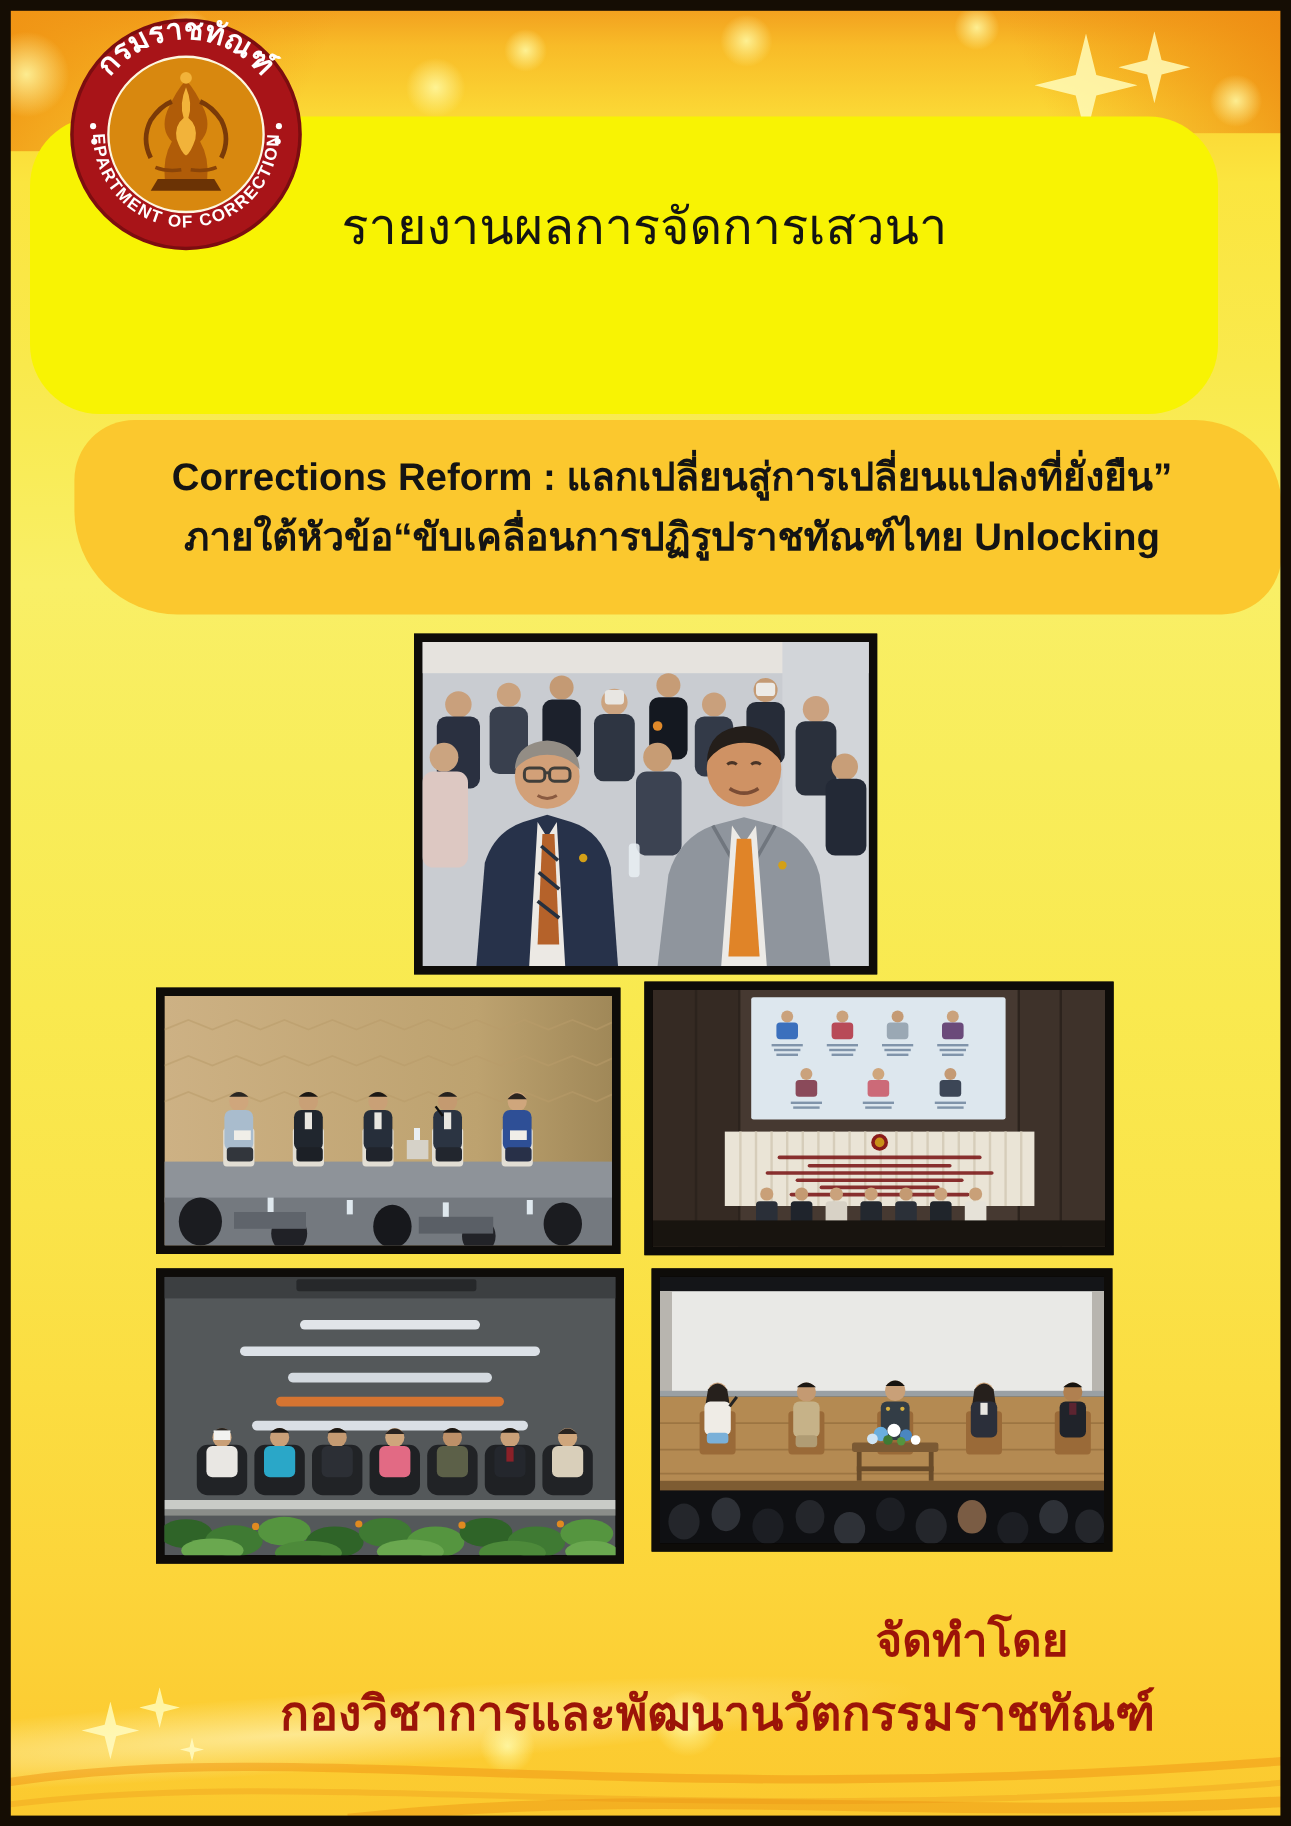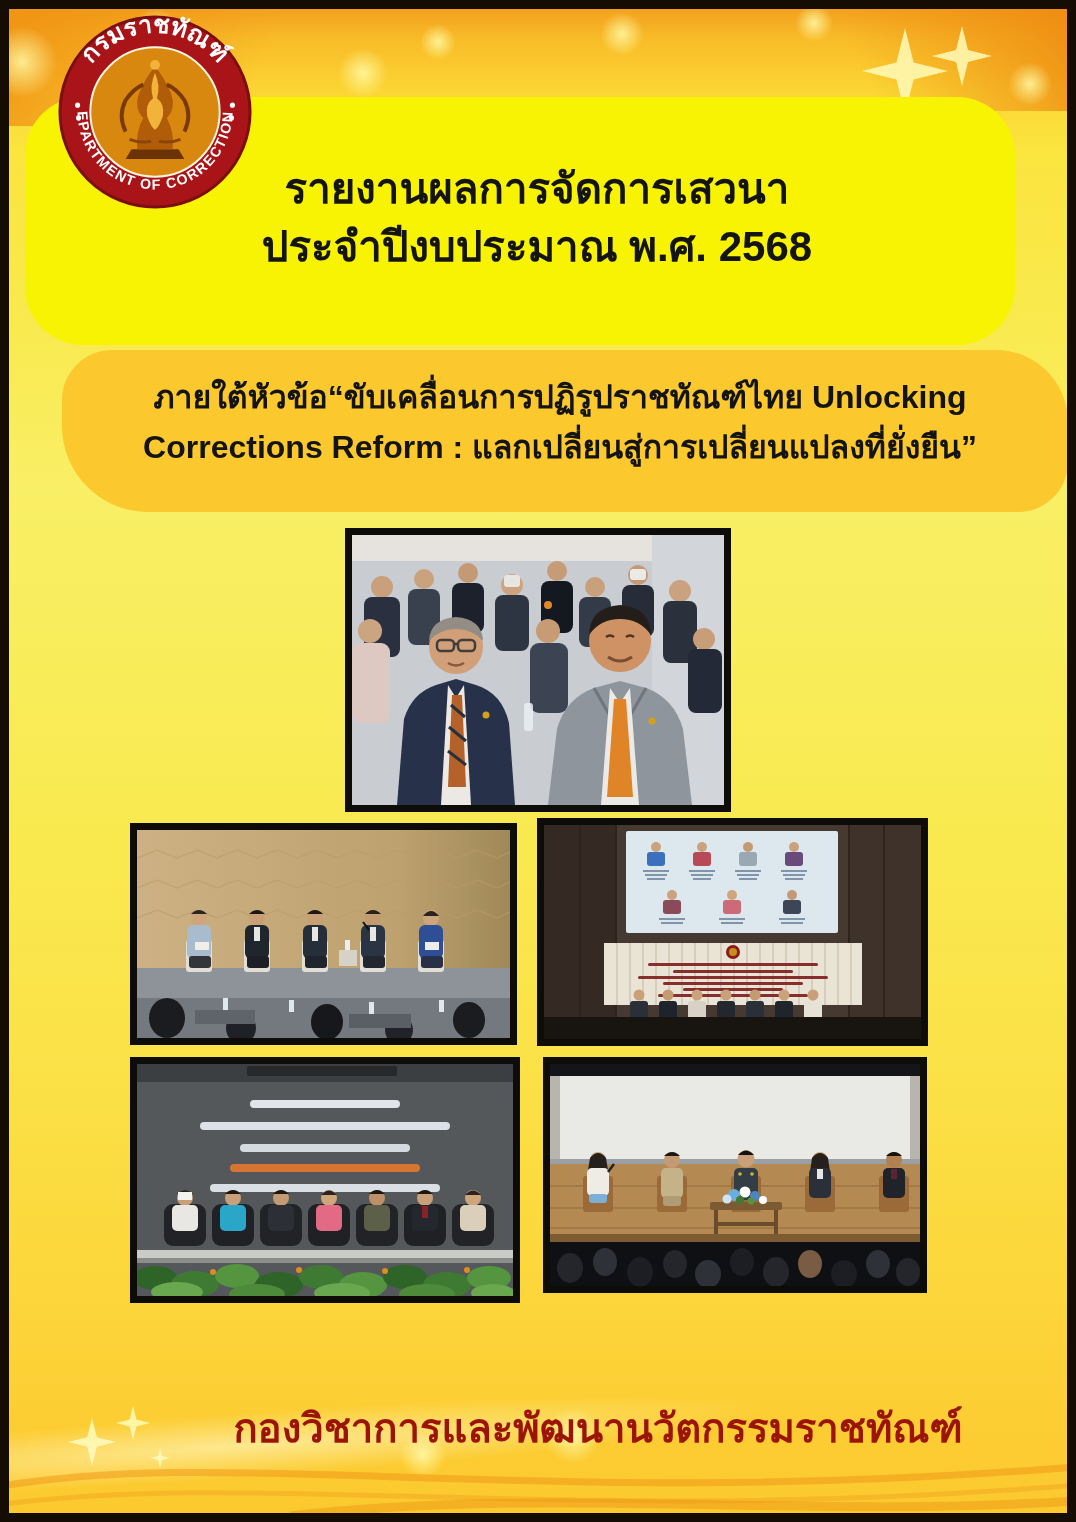--- a/index.html
+++ b/index.html
@@ -21,21 +21,21 @@
     background:radial-gradient(circle, rgba(255,250,165,.85) 0%, rgba(255,250,165,0) 70%);}
   .star{position:absolute;z-index:2;background:rgba(255,252,185,.85);
     clip-path:polygon(50% 0,60% 40%,100% 50%,60% 60%,50% 100%,40% 60%,0 50%,40% 40%);}
   .pale-band{position:absolute;left:0;top:1404px;width:760px;height:64px;z-index:2;transform:rotate(-4deg);
     background:radial-gradient(ellipse at 32% 50%, rgba(255,250,205,.6) 0%, rgba(255,250,205,0) 72%);}
   .waves{position:absolute;left:0;top:1428px;width:1076px;height:94px;z-index:2;}
   
   .title-box{position:absolute;left:25px;top:97px;width:990px;height:248px;
     background:#f8f303;border-radius:58px;z-index:5;}
   .title-text{position:absolute;left:62px;top:160px;width:950px;text-align:center;z-index:7;
-    color:#141414;font-weight:bold;font-size:42px;line-height:58px;}
+    color:#141414;font-weight:normal;font-size:42px;line-height:58px;}
   .subtitle-box{position:absolute;left:62px;top:350px;width:1006px;height:162px;
     background:#fbc82e;border-radius:50px;border-bottom-left-radius:86px;border-top-right-radius:72px;z-index:5;}
   .subtitle-text{position:absolute;left:80px;top:372px;width:960px;text-align:center;z-index:7;
     color:#141414;font-weight:bold;font-size:32px;line-height:50px;}
   .logo{position:absolute;left:57px;top:14px;width:196px;height:196px;z-index:9;}
   
   .photo{position:absolute;border:7px solid #0e0c09;background:#000;z-index:8;}
   .photo svg{display:block;}
   .ph-top{left:345px;top:528px;width:372px;height:270px;}
   .ph-ml{left:130px;top:823px;width:373px;height:208px;}
@@ -73,26 +73,25 @@
   <div class="pale-band"></div>
   <svg class="waves" viewBox="0 0 1076 94">
     <path d="M -10,60 C 240,16 520,84 1090,38" fill="none" stroke="#ef9414" stroke-width="7" opacity="0.5"></path>
     <path d="M -10,78 C 260,40 560,100 1090,56" fill="none" stroke="#f0a21e" stroke-width="5" opacity="0.45"></path>
     <path d="M 290,88 C 560,58 800,92 1090,72" fill="none" stroke="#ea8c10" stroke-width="9" opacity="0.4"></path>
   </svg>
 
   <div class="title-box"></div>
   <div class="title-text">
     <div>รายงานผลการจัดการเสวนา</div>
-    <div>ประจำปีงบประมาณ พ.ศ. 2568</div>
   </div>
   <div class="subtitle-box"></div>
   <div class="subtitle-text">
+    <div>Corrections Reform : แลกเปลี่ยนสู่การเปลี่ยนแปลงที่ยั่งยืน”</div>
     <div>ภายใต้หัวข้อ“ขับเคลื่อนการปฏิรูปราชทัณฑ์ไทย Unlocking</div>
-    <div>Corrections Reform : แลกเปลี่ยนสู่การเปลี่ยนแปลงที่ยั่งยืน”</div>
   </div>
 
   <svg class="logo" viewBox="0 0 200 200">
     <circle cx="100" cy="100" r="97" fill="#a81418" stroke="#7c0d10" stroke-width="3"></circle>
     <circle cx="100" cy="100" r="66" fill="#d8880f" stroke="#fdf6e0" stroke-width="2"></circle>
     <g>
       <path d="M 70,148 L 130,148 L 124,138 L 76,138 Z" fill="#6b3305"></path>
       <path d="M 82,138 Q 80,120 88,106 Q 78,96 84,80 Q 92,62 100,54 Q 108,62 116,80 Q 122,96 112,106 Q 120,120 118,138 Z" fill="#b05c08"></path>
       <path d="M 100,60 Q 94,74 98,86 Q 90,92 92,104 Q 96,116 100,118 Q 104,116 108,104 Q 110,92 102,86 Q 106,74 100,60 Z" fill="#f2b33a"></path>
       <path d="M 70,120 Q 62,104 70,88 Q 78,76 88,72" fill="none" stroke="#7a3a08" stroke-width="4"></path>
@@ -565,16 +564,17 @@
           <ellipse cx="192" cy="198" rx="12" ry="14" fill="#1c1e23"></ellipse>
           <ellipse cx="226" cy="208" rx="13" ry="15" fill="#24262b"></ellipse>
           <ellipse cx="260" cy="200" rx="12" ry="14" fill="#7a5c44"></ellipse>
           <ellipse cx="294" cy="210" rx="13" ry="14" fill="#1c1e23"></ellipse>
           <ellipse cx="328" cy="200" rx="12" ry="14" fill="#2e3137"></ellipse>
           <ellipse cx="358" cy="208" rx="12" ry="14" fill="#24262b"></ellipse>
       </g>
     </svg>
   </div>
 
+  <div class="footer1">จัดทำโดย</div>
   <div class="footer2">กองวิชาการและพัฒนานวัตกรรมราชทัณฑ์</div>
 
   <div class="frame"></div>
 </div>
 
 </body></html>

